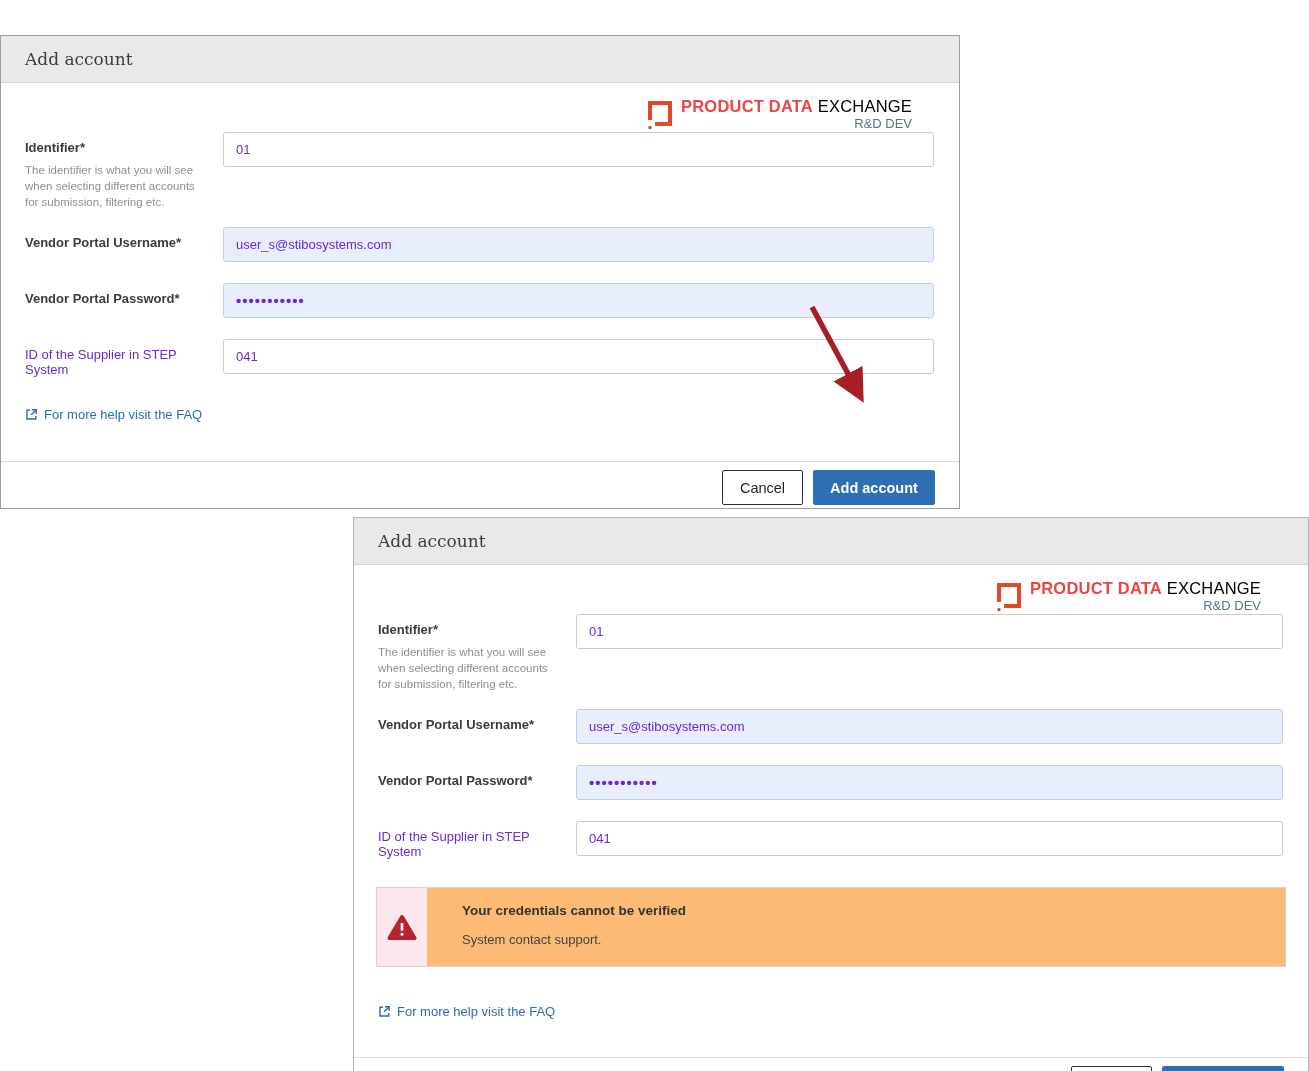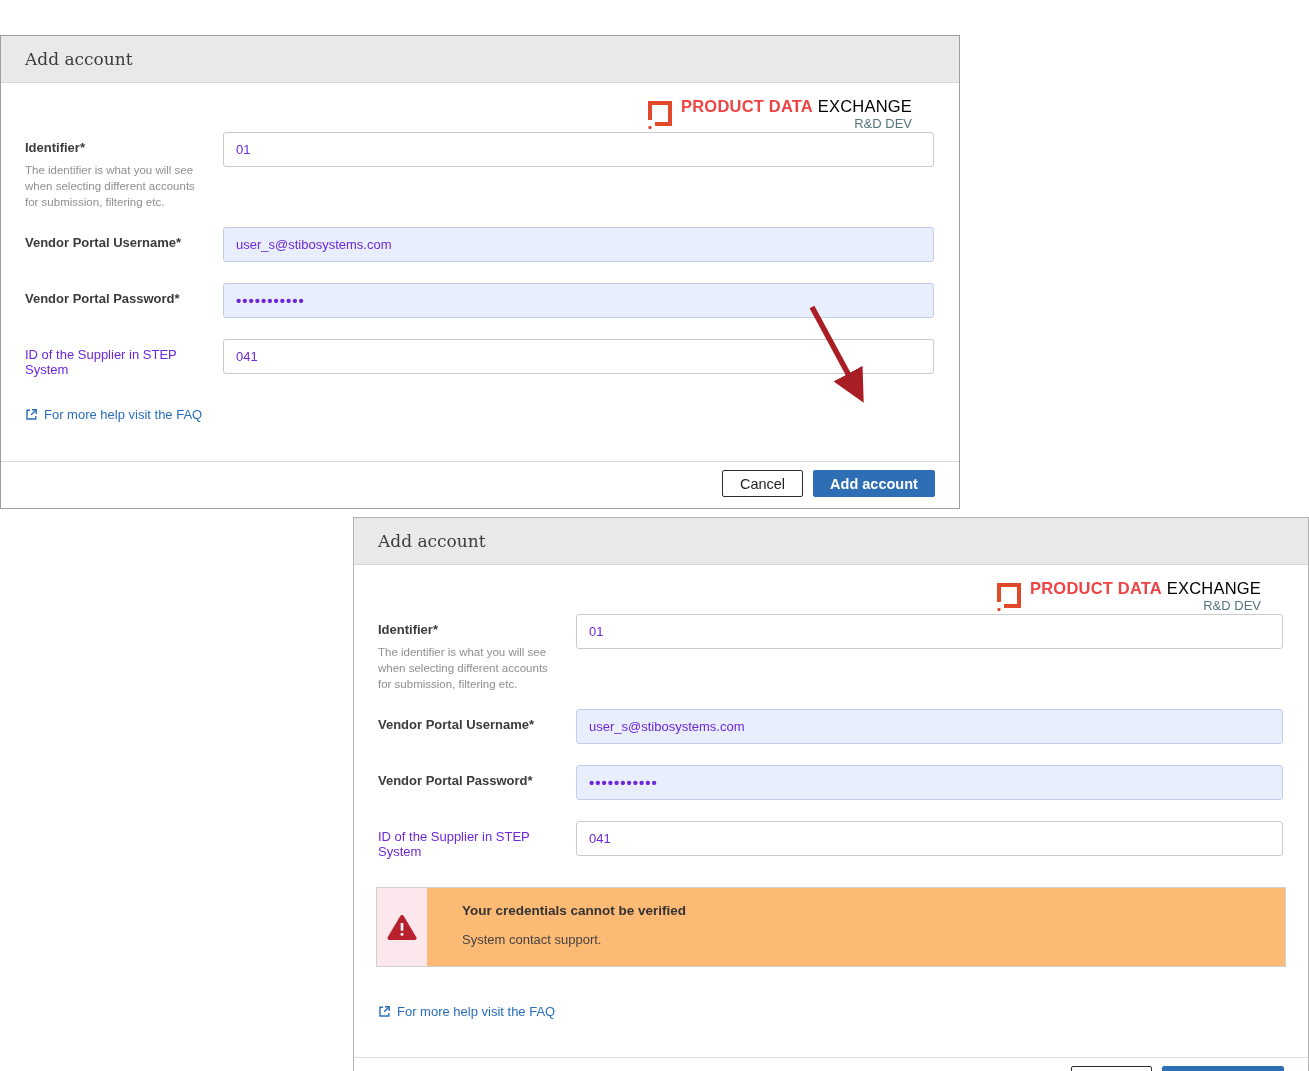--- a/index.html
+++ b/index.html
@@ -48,21 +48,21 @@
   .faq { position:absolute; left:24px; display:flex; align-items:center;
          font-size:13px; color:#2a6dbc; cursor:pointer;justify-content:center; }
   .faq svg { margin-right:6px; }
   .d1 .faq { top:371px; }
   .d2 .faq { top:486px; }
 
   .footer { position:absolute; left:0; right:0; bottom:0; border-top:1px solid #dcdcdc; }
   .d1 .footer { top:425px; }
   .d2 .footer { top:539px; }
   .btns { position:absolute; right:24px; top:8px; display:flex; gap:10px; }
-  .btn { height:27px; display:inline-flex; align-items:center; justify-content:center;
+  .btn { height:35px; display:inline-flex; align-items:center; justify-content:center;
          border-radius:2px; font-family:"Liberation Sans", sans-serif; font-size:14.5px; cursor:pointer; }
   .btn-cancel { width:81px; background:#fff; border:1px solid #2e2e2e; color:#1f1f1f; }
   .btn-primary { width:122px; background:#2d6eb5; border:1px solid #2d6eb5; color:#fff; font-weight:bold; }
 
   .arrow-overlay { position:absolute; left:780px; top:288px; width:120px; height:125px; pointer-events:none; }
 </style>
 </head>
 <body>
 
 <div class="dialog d1">

